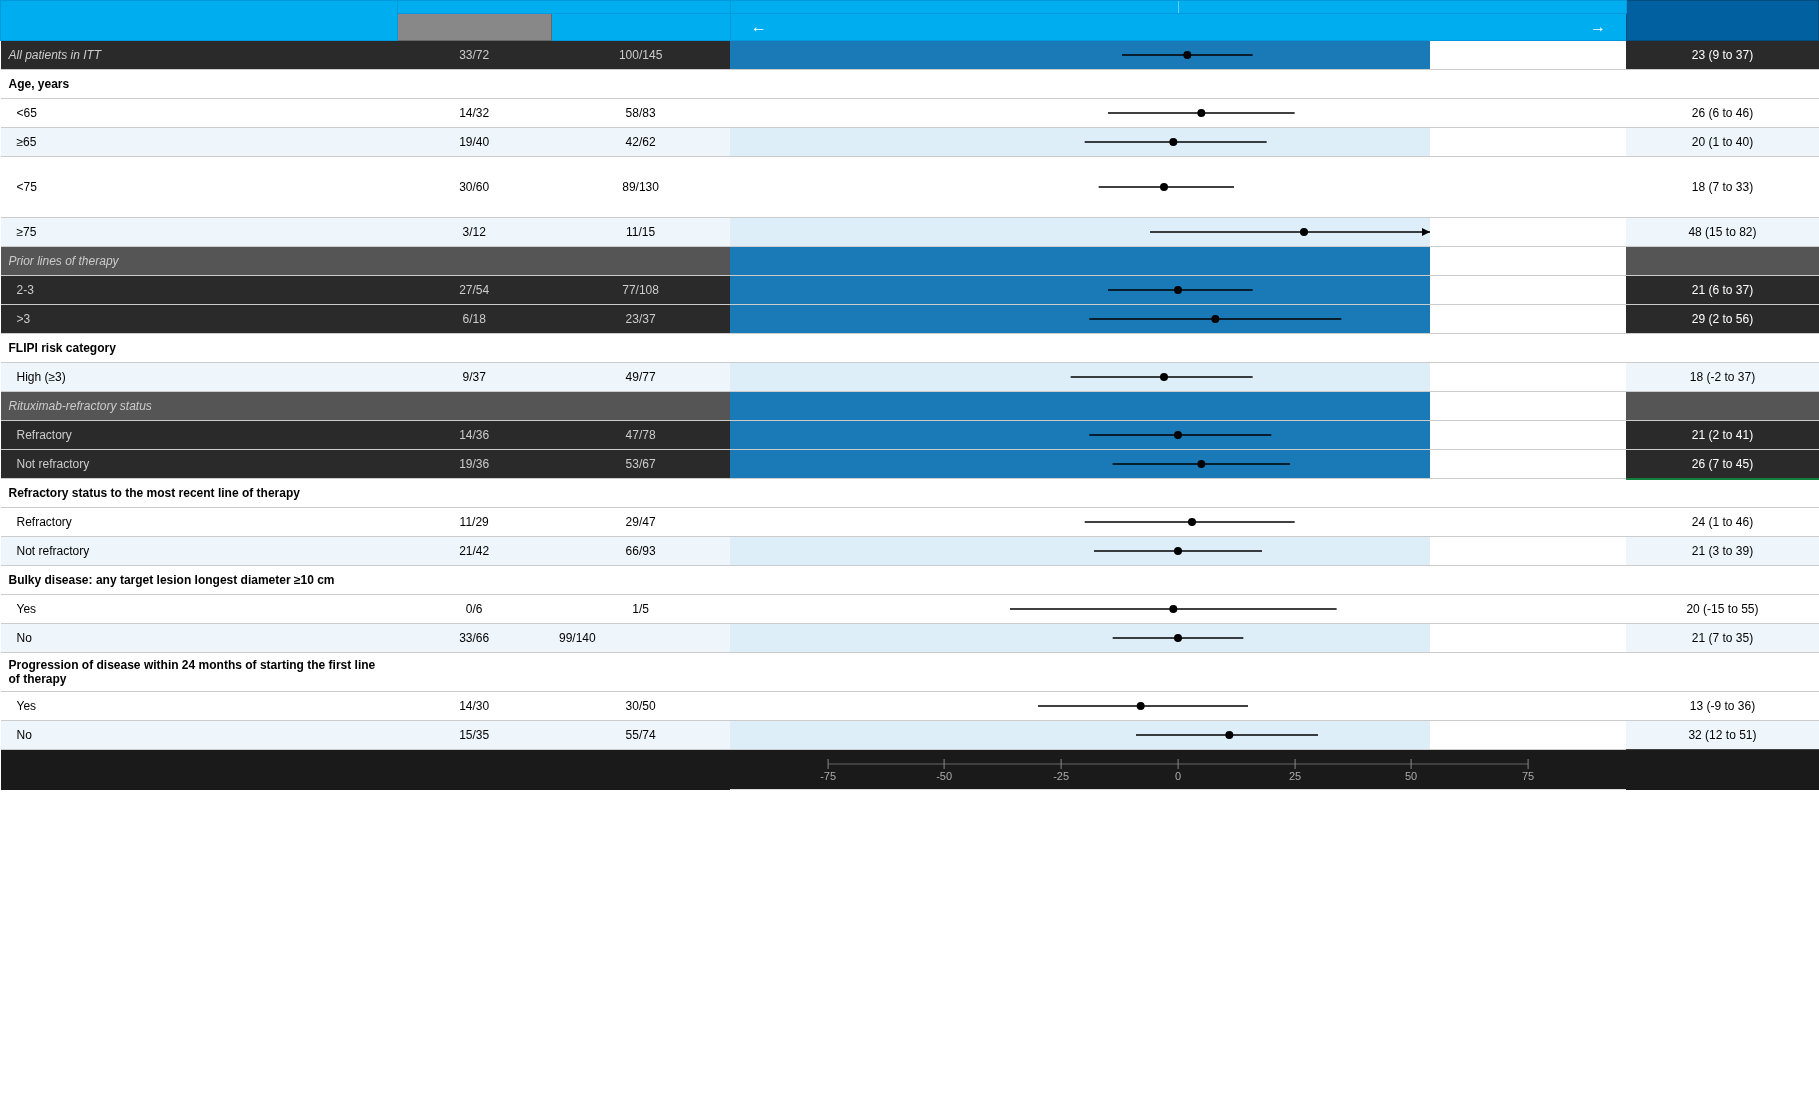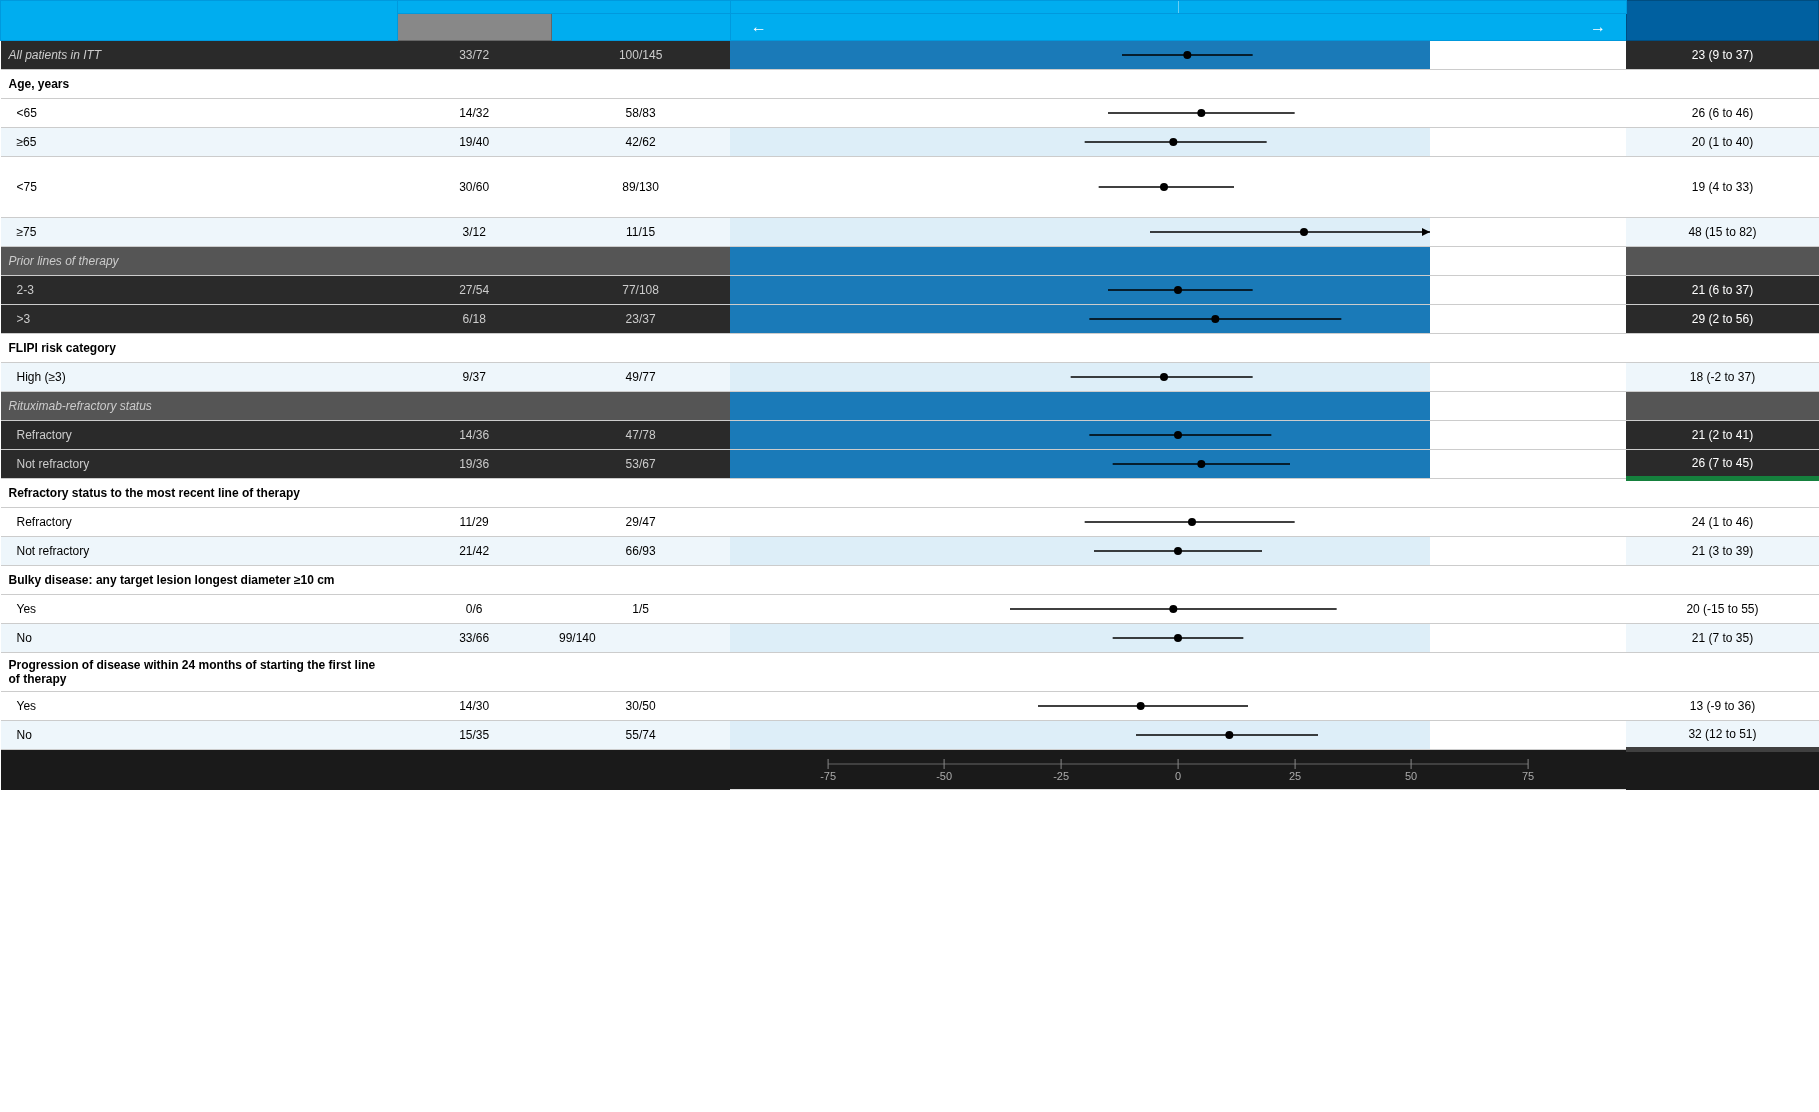--- a/index.html
+++ b/index.html
@@ -128,21 +128,21 @@
     <td style="background:#fff; text-align:center; padding:5px 8px; border-bottom:1px solid #ccc; ">30/60</td>
     <td style="background:#fff; text-align:center; padding:5px 8px; border-bottom:1px solid #ccc; ">89/130</td>
     <td style="padding:0; border-bottom:1px solid #ccc; vertical-align:middle;">
             <svg width="700" height="28" viewBox="0 0 700 28" style="display:block;">
     <rect x="0" y="0" width="700" height="28" fill="#fff"></rect>
     <line x1="368.66666666666663" y1="14" x2="504" y2="14" stroke="#000" stroke-width="1.5"></line>
 
     <circle cx="434" cy="14" r="4" fill="#000"></circle>
   </svg>
           </td>
-    <td style="background:#fff; text-align:center; padding:5px 8px; border-bottom:1px solid #ccc; ">19 (4 to 33)</td>
+    <td style="background:#fff; text-align:center; padding:5px 8px; border-bottom:1px solid #ccc; ">18 (7 to 33)</td>
   </tr>
         <tr>
     <td style="background:#eef6fb; padding:5px 8px; border-bottom:1px solid #ccc; vertical-align:middle; padding-left:16px;">≥75</td>
     <td style="background:#eef6fb; text-align:center; padding:5px 8px; border-bottom:1px solid #ccc; ">3/12</td>
     <td style="background:#eef6fb; text-align:center; padding:5px 8px; border-bottom:1px solid #ccc; ">11/15</td>
     <td style="padding:0; border-bottom:1px solid #ccc; vertical-align:middle;">
             <svg width="700" height="28" viewBox="0 0 700 28" style="display:block;">
     <rect x="0" y="0" width="700" height="28" fill="#ddeef8"></rect>
     <line x1="420" y1="14" x2="700" y2="14" stroke="#000" stroke-width="1.5"></line>
     <polygon points="700,14 692,10 692,18" fill="#000"></polygon>
@@ -239,21 +239,21 @@
     <td style="background:#2a2a2a; text-align:center; padding:5px 8px; border-bottom:1px solid #ccc; color:#ccc;">19/36</td>
     <td style="background:#2a2a2a; text-align:center; padding:5px 8px; border-bottom:1px solid #ccc; color:#ccc;">53/67</td>
     <td style="padding:0; border-bottom:1px solid #ccc; vertical-align:middle;">
             <svg width="700" height="28" viewBox="0 0 700 28" style="display:block;">
     <rect x="0" y="0" width="700" height="28" fill="#1a7ab8"></rect>
     <line x1="382.66666666666663" y1="14" x2="560" y2="14" stroke="#000" stroke-width="1.5"></line>
 
     <circle cx="471.3333333333333" cy="14" r="4" fill="#000"></circle>
   </svg>
           </td>
-    <td style="background:#2a2a2a; text-align:center; padding:5px 8px; border-bottom:5px solid #15803d; color:#fff;margin-left:37px;">26 (7 to 45)</td>
+    <td style="background:#2a2a2a; text-align:center; padding:5px 8px; border-bottom:2px solid #15803d; color:#fff;margin-left:37px;">26 (7 to 45)</td>
   </tr>
         <tr>
     <td style="background:#fff; padding:5px 8px; border-bottom:1px solid #ccc; vertical-align:middle; font-weight:bold;">Refractory status to the most recent line of therapy</td>
     <td style="background:#fff; text-align:center; padding:5px 8px; border-bottom:1px solid #ccc; "></td>
     <td style="background:#fff; text-align:center; padding:5px 8px; border-bottom:1px solid #ccc; "></td>
     <td style="padding:0; border-bottom:1px solid #ccc; vertical-align:middle;">
             <div style="width:700px;height:28px;background:#fff;"></div>
           </td>
     <td style="background:#fff; text-align:center; padding:5px 8px; border-bottom:1px solid #ccc; "></td>
   </tr>
@@ -350,21 +350,21 @@
     <td style="background:#eef6fb; text-align:center; padding:5px 8px; border-bottom:1px solid #ccc; ">15/35</td>
     <td style="background:#eef6fb; text-align:center; padding:5px 8px; border-bottom:1px solid #ccc; ">55/74</td>
     <td style="padding:0; border-bottom:1px solid #ccc; vertical-align:middle;">
             <svg width="700" height="28" viewBox="0 0 700 28" style="display:block;">
     <rect x="0" y="0" width="700" height="28" fill="#ddeef8"></rect>
     <line x1="406" y1="14" x2="588" y2="14" stroke="#000" stroke-width="1.5"></line>
 
     <circle cx="499.33333333333337" cy="14" r="4" fill="#000"></circle>
   </svg>
           </td>
-    <td style="background:#eef6fb; text-align:center; padding:1px 8px; border-bottom:5px solid #404040; ">32 (12 to 51)</td>
+    <td style="background:#eef6fb; text-align:center; padding:1px 8px; border-bottom:1px solid #404040; ">32 (12 to 51)</td>
   </tr>
       </tbody>
     <tfoot>
       <tr>
         <td colspan="3" style="background:#1a1a1a; border:none; padding:4px 0;"></td>
         <td style="background:#1a1a1a; padding:4px 0;">
           <svg width="100%" height="28" viewBox="0 0 700 28">
 
             <line x1="0" y1="10" x2="700" y2="10" stroke="#666" stroke-width="1"></line>
 

